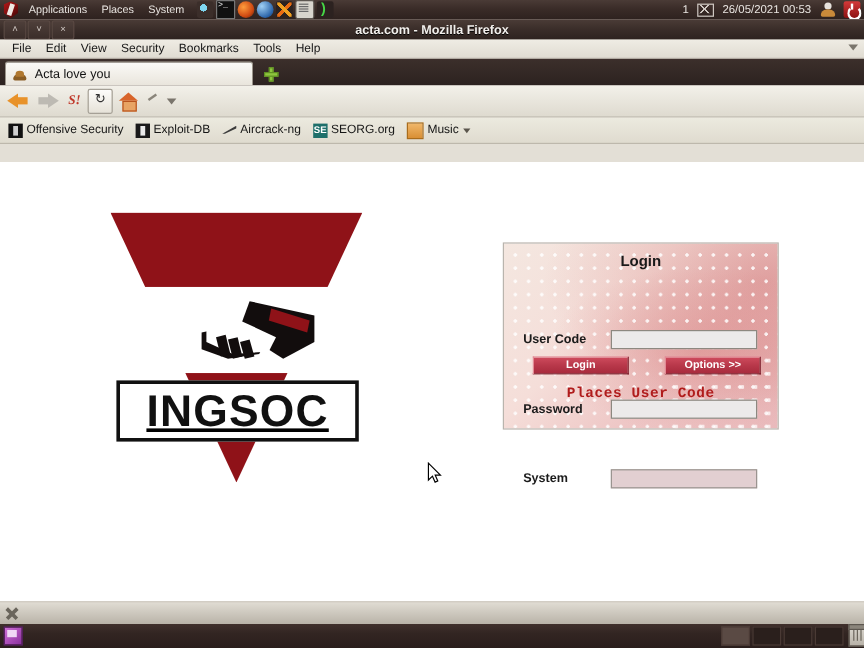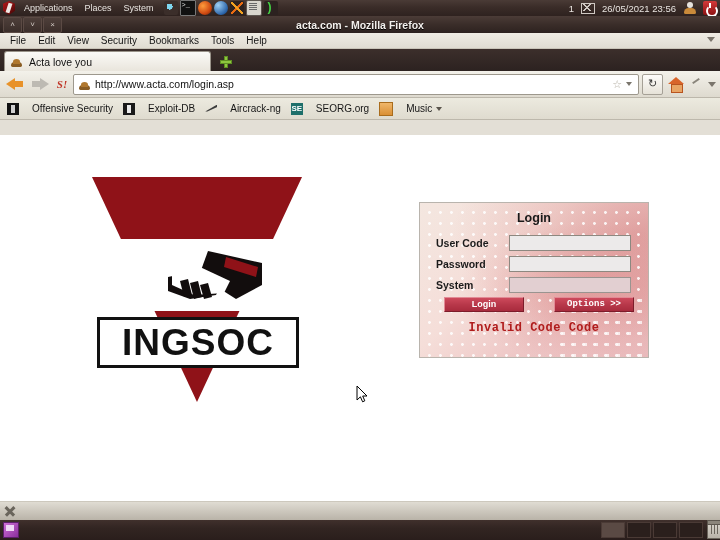--- a/index.html
+++ b/index.html
@@ -124,21 +124,21 @@
     border-left:8px solid transparent;border-right:8px solid transparent;border-bottom:7px solid #d8642a;}
   .homebtn:after{content:"";position:absolute;left:5px;top:9px;width:10px;height:7px;background:#e8a464;border:1px solid #b8541f;}
   .clipbtn{width:14px;height:16px;flex:0 0 auto;position:relative;}
   .clipbtn:after{content:"";position:absolute;left:3px;top:4px;width:8px;height:2px;background:#8a857b;transform:rotate(-35deg);}
   .navcaret{width:0;height:0;border-left:4px solid transparent;border-right:4px solid transparent;
     border-top:5px solid #7a756c;flex:0 0 auto;margin-left:2px;}
 
   .ff-bm{height:21px;background:linear-gradient(to bottom,#eceadf,#dfdbcf);border-bottom:1px solid #bdb8ac;
     display:flex;align-items:center;padding-left:3px;font-size:10px;color:#161616;gap:2px;}
   .bm{display:flex;align-items:center;padding:0 4px;height:17px;white-space:nowrap;}
-  .bmi{width:12px;height:12px;margin-right:13px;flex:0 0 auto;position:relative;}
+  .bmi{width:12px;height:12px;margin-right:3px;flex:0 0 auto;position:relative;}
   .bmi-bt{background:#1d1d1d;}
   .bmi-bt:after{content:"";position:absolute;left:1px;top:3px;width:10px;height:5px;background:#b3262b;
     clip-path:polygon(0 100%,100% 0,100% 40%,15% 100%);}
   .bmi-os{background:#111;}
   .bmi-os:after{content:"";position:absolute;left:4px;top:2px;width:4px;height:8px;background:#cfcfcf;}
   .bmi-ex{background:#1a1a1a;}
   .bmi-ex:after{content:"";position:absolute;left:4px;top:2px;width:4px;height:8px;background:#eaeaea;}
   .bmi-ac{background:transparent;}
   .bmi-ac:after{content:"";position:absolute;left:0px;top:2px;width:12px;height:7px;background:#3c3c3c;
     clip-path:polygon(0 100%,100% 0,100% 35%,18% 100%);}
@@ -153,49 +153,49 @@
   .logo{position:absolute;left:92px;top:42px;width:210px;height:225px;}
   .logo-v{position:absolute;left:0;top:0;width:210px;height:225px;
     background:#8f1218;
     clip-path:polygon(0 0,210px 0,105px 225px);}
   .logo-band{position:absolute;left:0;top:62px;width:210px;height:72px;}
   .logo-band-in{position:absolute;left:0;top:0;width:210px;height:72px;background:#fff;
     clip-path:polygon(0 0,210px 0,210px 100%,0 100%);}
   .hand{position:absolute;left:46px;top:60px;width:125px;height:78px;}
   .hand svg{display:block;}
   .logo-label{position:absolute;left:5px;top:140px;width:196px;height:45px;background:#fff;
-    border:3px solid #111;display:flex;align-items:center;justify-content:center;}
+    border:3px solid #111;display:flex;align-items:center;justify-content:center;text-decoration:underline;}
   .logo-label span{font-family:"Liberation Sans",sans-serif;font-weight:bold;font-size:37px;color:#111;letter-spacing:1px;}
 
   
   .loginbox{position:absolute;left:419px;top:67px;width:228px;height:154px;
     border:1px solid #b9b4ad;
     background:
       radial-gradient(circle at 86% 86%, rgba(255,255,255,0.85) 0 1.2px, transparent 1.6px) 0 0/11px 11px,
       radial-gradient(ellipse at 72% 58%, rgba(214,120,120,0.42) 0%, rgba(214,120,120,0) 55%),
       radial-gradient(ellipse at 95% 20%, rgba(190,70,70,0.30) 0%, rgba(190,70,70,0) 60%),
       linear-gradient(135deg,#f4e7e0 0%,#f5ded9 38%,#eec7c6 65%,#e9b9bb 100%);
   }
   .lb-dots{position:absolute;right:0;bottom:0;width:90px;height:62px;
     background-image:radial-gradient(circle,rgba(255,255,255,0.8) 0 1.6px,transparent 1.9px);
     background-size:11px 11px;opacity:.9;}
   .lb-title{position:absolute;left:0;right:0;top:8px;text-align:center;font-size:12.5px;font-weight:bold;color:#1a1a1a;}
   .lb-rows{position:absolute;left:16px;top:31px;width:200px;}
-  .lb-row{display:flex;align-items:center;height:18px;margin-bottom:3px;}
+  .lb-row{display:flex;align-items:center;height:18px;margin-bottom:3px;margin-top:40px;}
   .lb-label{width:73px;font-size:10.5px;font-weight:bold;color:#1b1b1b;}
   .lb-input{width:120px;height:14px;border:1px solid #8d8880;background:#eceaea;position:relative;overflow:hidden;}
   .lb-input.disabled{background:#e2cfd1;border-color:#9a9490;}
   .lb-sel{position:absolute;left:1px;top:14px;height:14px;background:#2a57c8;color:#fff;
     font-size:11px;line-height:14px;padding:0 1px;font-family:"Liberation Sans",sans-serif;}
   .lb-btns{position:absolute;left:24px;top:94px;width:190px;display:flex;justify-content:space-between;}
   .btn{height:13px;font-size:9px;font-weight:bold;color:#fff;text-align:center;line-height:13px;
     background:linear-gradient(to bottom,#cd4a5c 0%,#b8384a 50%,#a82b3d 100%);
     border-top:1px solid #e28a95;border-left:1px solid #e28a95;border-right:1px solid #7d1c2a;border-bottom:1px solid #7d1c2a;}
   .btn-login{width:78px;}
-  .btn-options{width:78px;font-family:Liberation Mono, monospace;}
+  .btn-options{width:78px;}
   .lb-error{position:absolute;left:0;right:0;top:118px;text-align:center;font-size:12px;color:#b01c1c;
     font-family:"Liberation Mono",monospace;font-weight:bold;letter-spacing:0.5px;}
 
   
   .cursor{position:absolute;left:356px;top:250px;width:13px;height:19px;}
 
   
   .ff-status{position:absolute;left:0;bottom:0;width:720px;height:18px;
     background:linear-gradient(to bottom,#e0dcd3,#b9b3a8);border-top:1px solid #cdc8bd;display:flex;align-items:center;padding-left:4px;}
   .st-x{width:12px;height:12px;position:relative;}
@@ -235,21 +235,21 @@
       <div class="gt-ic ic-ff"></div>
       <div class="gt-ic ic-blue"></div>
       <div class="gt-ic ic-x"></div>
       <div class="gt-ic ic-edit"></div>
       <div class="gt-ic ic-wifi"></div>
     </div>
     <div class="gt-spacer"></div>
     <div class="gt-right">
       <span>1</span>
       <span class="gt-mail"></span>
-      <span>26/05/2021 23:56</span>
+      <span>26/05/2021 00:53</span>
       <span class="gt-user"></span>
       <span class="gt-power"></span>
     </div>
   </div>
 
   <div class="ff-win">
 
     <div class="ff-title">
       <div class="wbtns">
         <div class="wbtn">˄</div>
@@ -283,26 +283,20 @@
     <div class="ff-nav">
       <div class="navarrow">
         <span class="arr arr-l"></span>
         <span class="arr-l-body"></span>
       </div>
       <div class="navarrow">
         <span class="arr arr-r"></span>
         <span class="arr-r-body"></span>
       </div>
       <div class="s-icon">S!</div>
-      <div class="urlbar">
-        <span class="url-fav"></span>
-        <span class="url-text">http://www.acta.com/login.asp</span>
-        <span class="url-star">☆</span>
-        <span class="caret-sm"></span>
-      </div>
       <div class="reload">↻</div>
       <div class="homebtn"></div>
       <div class="clipbtn"></div>
       <div class="navcaret"></div>
     </div>
 
     <div class="ff-bm">
       <div class="bm">
         <span class="bmi bmi-os"></span>
         <span>Offensive Security</span>
@@ -369,21 +363,21 @@
             <div class="lb-label">System</div>
             <div class="lb-input disabled"></div>
           </div>
         </div>
 
         <div class="lb-btns">
           <div class="btn btn-login">Login</div>
           <div class="btn btn-options">Options &gt;&gt;</div>
         </div>
 
-        <div class="lb-error">Invalid Code Code</div>
+        <div class="lb-error">Places User Code</div>
       </div>
 
       <div class="cursor">
         <svg width="13" height="19" viewBox="0 0 13 19">
           <path d="M1,1 L1,15 L4.4,11.8 L6.6,16.8 L8.8,15.8 L6.7,11 L11,11 Z" fill="#ffffff" stroke="#000000" stroke-width="1"></path>
         </svg>
       </div>
     </div>
 
     <div class="ff-status">

